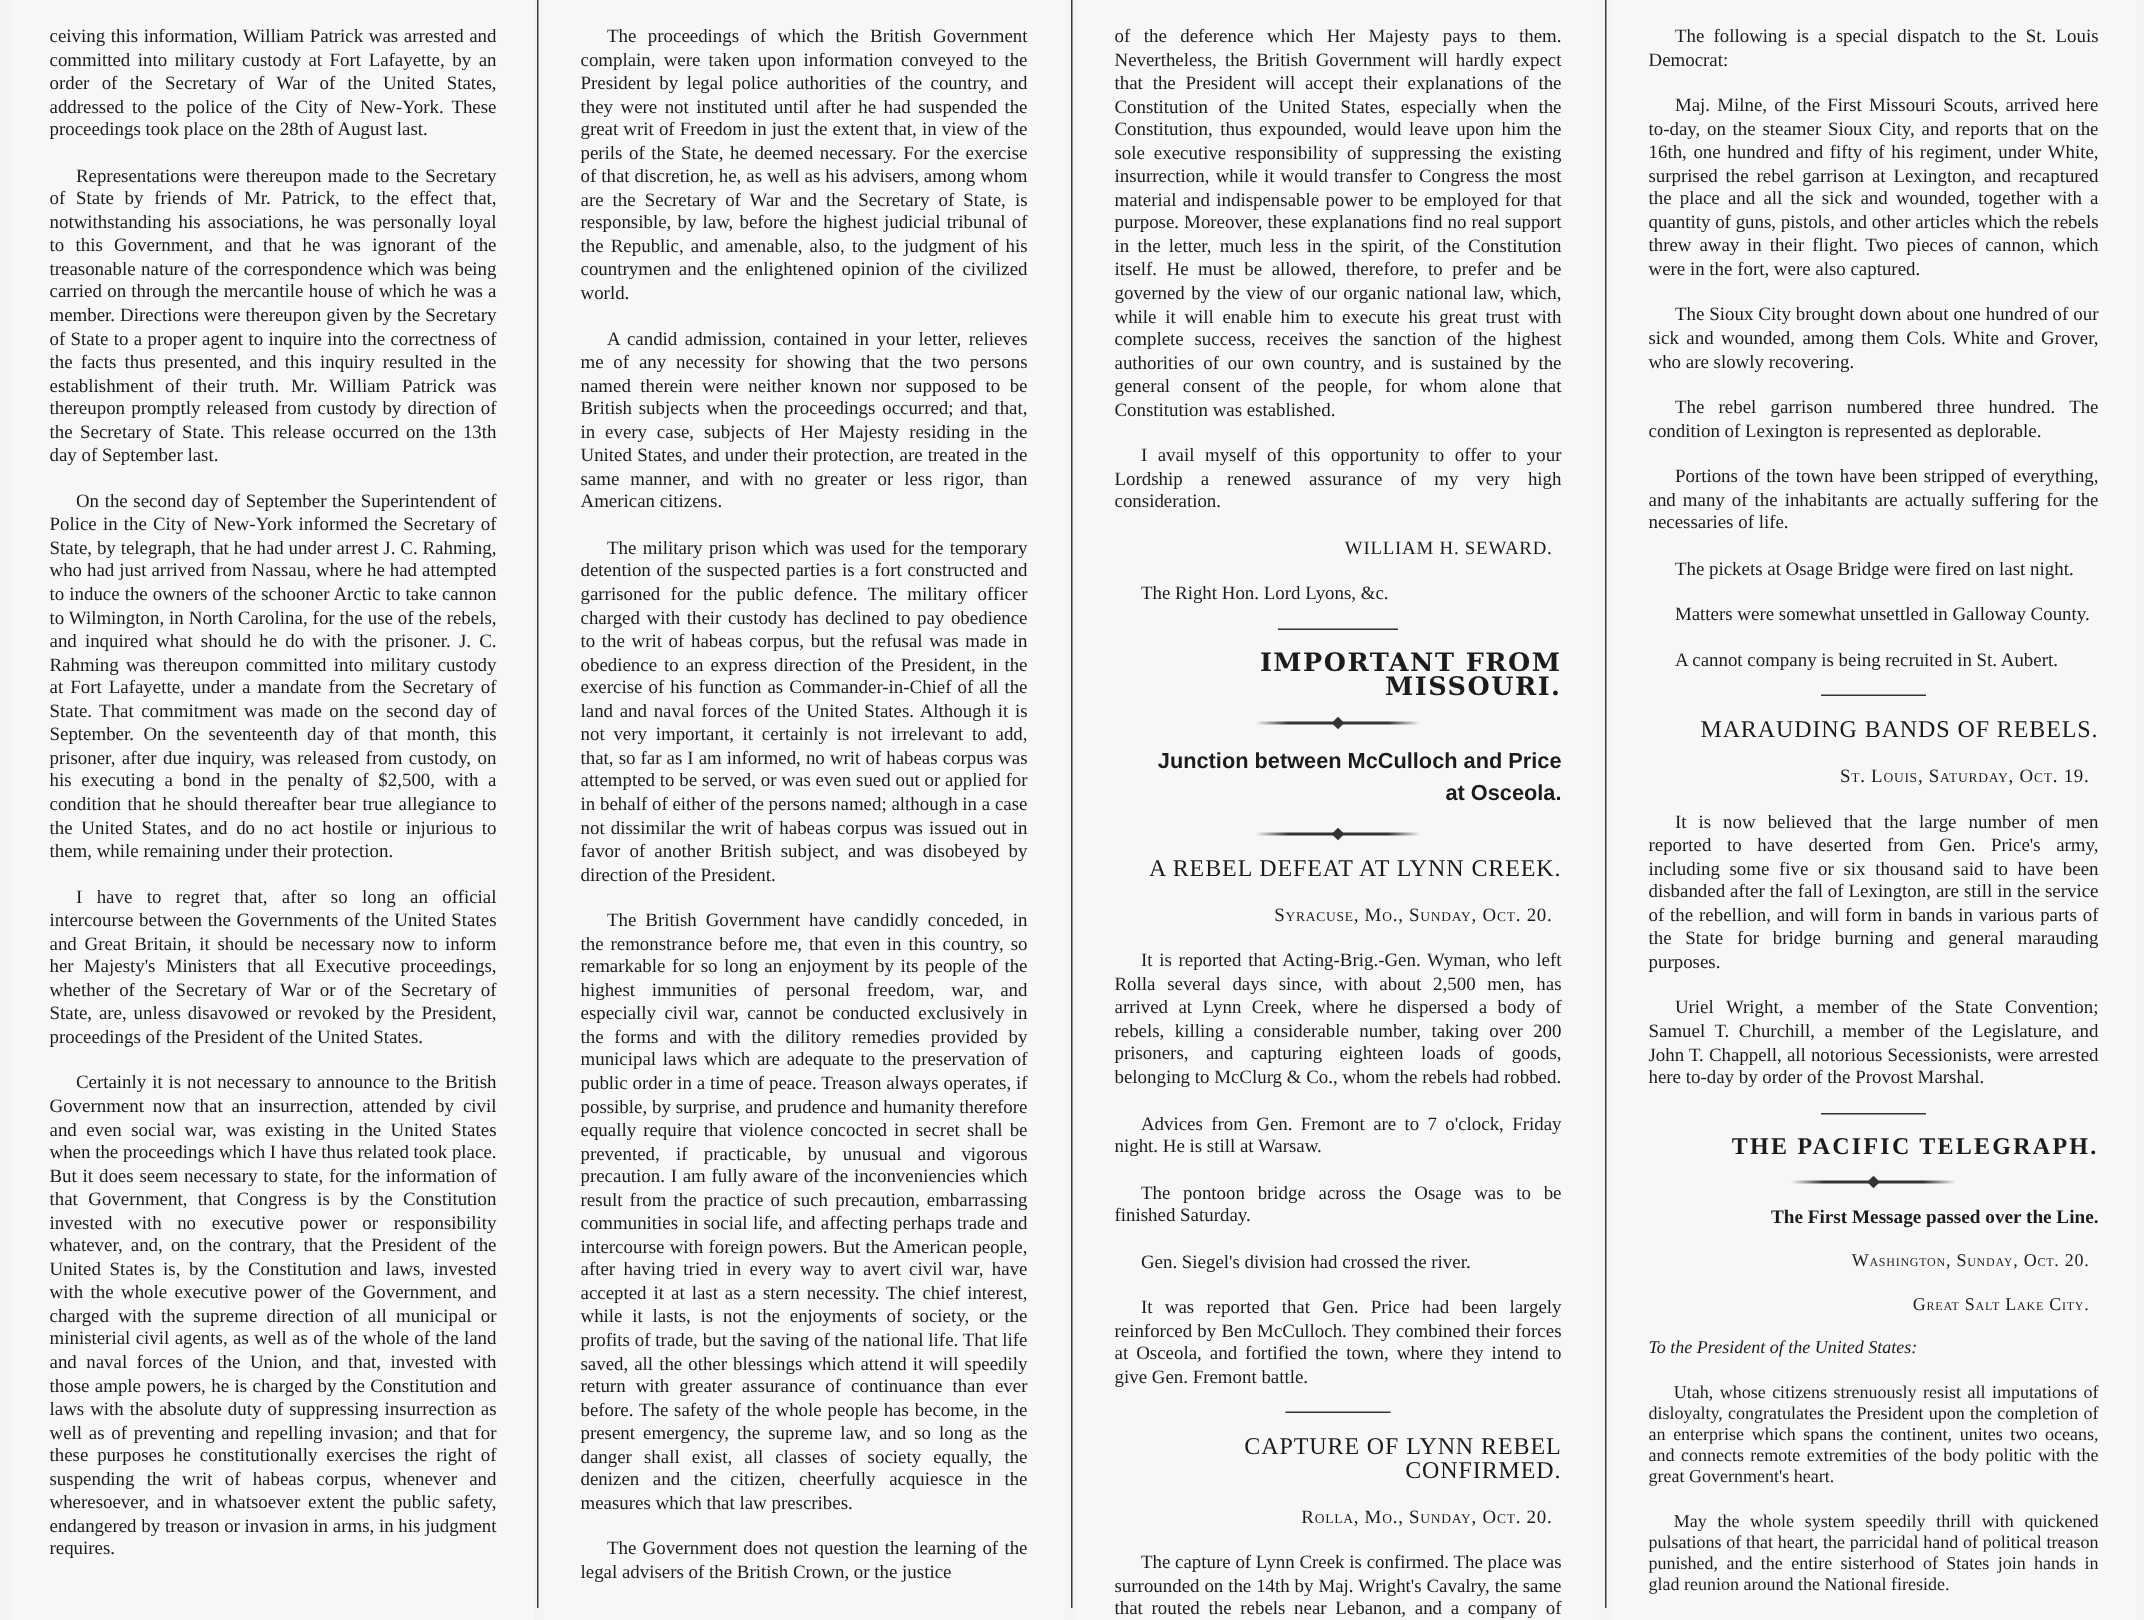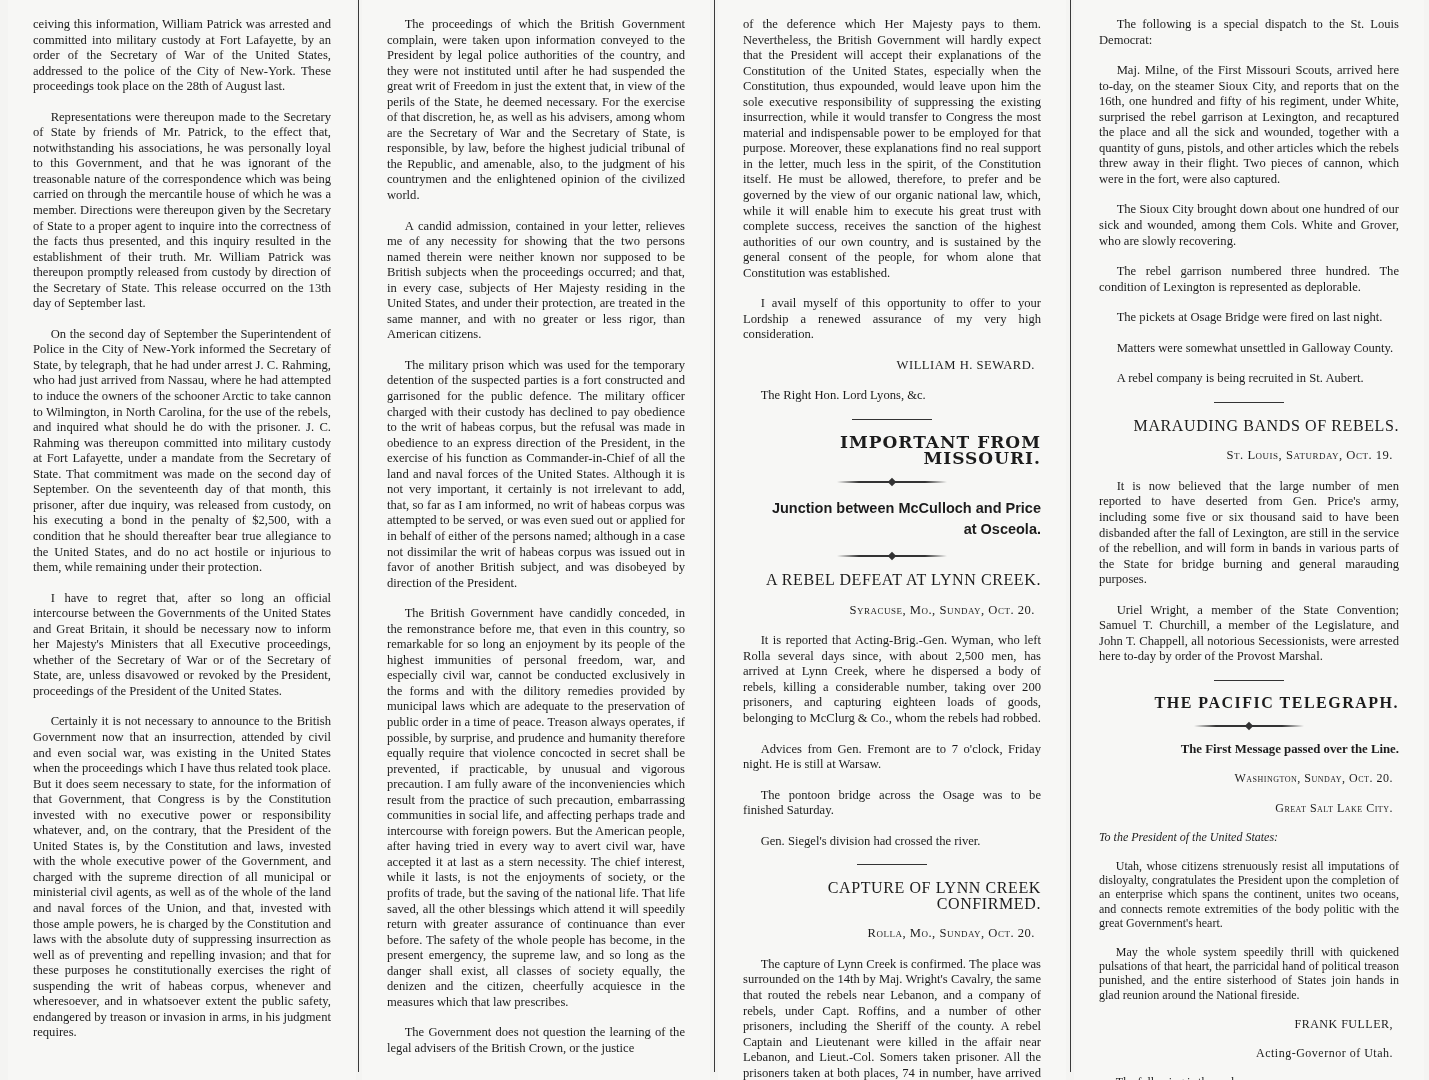--- a/index.html
+++ b/index.html
@@ -67,38 +67,40 @@
   <p class="hd big">IMPORTANT FROM MISSOURI.</p>
   <div class="rule-dash"></div>
   <p class="hd mid">Junction between McCulloch and Price at Osceola.</p>
   <div class="rule-dash"></div>
   <p class="hd caps">A REBEL DEFEAT AT LYNN CREEK.</p>
   <p class="dateline sc">Syracuse, Mo., Sunday, Oct. 20.</p>
   <p>It is reported that Acting-Brig.-Gen. Wyman, who left Rolla several days since, with about 2,500 men, has arrived at Lynn Creek, where he dispersed a body of rebels, killing a considerable number, taking over 200 prisoners, and capturing eighteen loads of goods, belonging to McClurg &amp; Co., whom the rebels had robbed.</p>
   <p>Advices from Gen. Fremont are to 7 o'clock, Friday night. He is still at Warsaw.</p>
   <p>The pontoon bridge across the Osage was to be finished Saturday.</p>
   <p>Gen. Siegel's division had crossed the river.</p>
+  <p>It was reported that Gen. Price had been largely reinforced by Ben McCulloch. They combined their forces at Osceola, and fortified the town, where they intend to give Gen. Fremont battle.</p>
   <div class="rule-short"></div>
-  <p class="hd caps">CAPTURE OF LYNN CREEK CONFIRMED.</p>
+  <p class="hd caps">CAPTURE OF LYNN REBEL CONFIRMED.</p>
   <p class="dateline sc">Rolla, Mo., Sunday, Oct. 20.</p>
   <p>The capture of Lynn Creek is confirmed. The place was surrounded on the 14th by Maj. Wright's Cavalry, the same that routed the rebels near Lebanon, and a company of rebels, under Capt. Roffins, and a number of other prisoners, including the Sheriff of the county. A rebel Captain and Lieutenant were killed in the affair near Lebanon, and Lieut.-Col. Somers taken prisoner. All the prisoners taken at both places, 74 in number, have arrived here.</p>
   <div class="rule-short"></div>
   <p class="hd caps">SURPRISE AND RECAPTURE OF LEXINGTON</p>
   <p class="dateline sc">Jefferson City, Sunday, Oct. 20.</p>
 </div>
 <div class="vrule" style="left:1070px;"></div>
 
 <div class="col" style="left:1074px; width:350px;">
   <p>The following is a special dispatch to the St. Louis Democrat:</p>
   <p>Maj. Milne, of the First Missouri Scouts, arrived here to-day, on the steamer Sioux City, and reports that on the 16th, one hundred and fifty of his regiment, under White, surprised the rebel garrison at Lexington, and recaptured the place and all the sick and wounded, together with a quantity of guns, pistols, and other articles which the rebels threw away in their flight. Two pieces of cannon, which were in the fort, were also captured.</p>
   <p>The Sioux City brought down about one hundred of our sick and wounded, among them Cols. White and Grover, who are slowly recovering.</p>
   <p>The rebel garrison numbered three hundred. The condition of Lexington is represented as deplorable.</p>
+  <p>Portions of the town have been stripped of everything, and many of the inhabitants are actually suffering for the necessaries of life.</p>
   <p>The pickets at Osage Bridge were fired on last night.</p>
   <p>Matters were somewhat unsettled in Galloway County.</p>
-  <p>A rebel company is being recruited in St. Aubert.</p>
+  <p>A cannot company is being recruited in St. Aubert.</p>
   <div class="rule-short"></div>
   <p class="hd caps">MARAUDING BANDS OF REBELS.</p>
   <p class="dateline sc">St. Louis, Saturday, Oct. 19.</p>
   <p>It is now believed that the large number of men reported to have deserted from Gen. Price's army, including some five or six thousand said to have been disbanded after the fall of Lexington, are still in the service of the rebellion, and will form in bands in various parts of the State for bridge burning and general marauding purposes.</p>
   <p>Uriel Wright, a member of the State Convention; Samuel T. Churchill, a member of the Legislature, and John T. Chappell, all notorious Secessionists, were arrested here to-day by order of the Provost Marshal.</p>
   <div class="rule-short"></div>
 
   <div style="font-size:12px; line-height:14.2px; margin-top:6px;font-family:Liberation Serif, serif;">
     <p class="hd caps" style="font-weight:bold; letter-spacing:1.5px;">THE PACIFIC TELEGRAPH.</p>
     <div class="rule-dash"></div>

